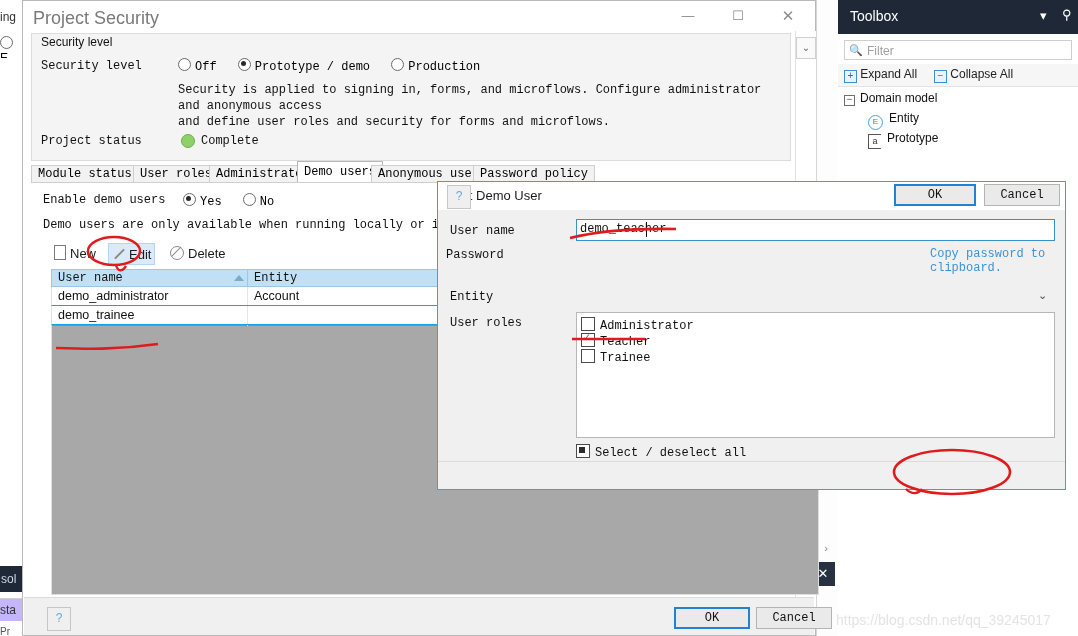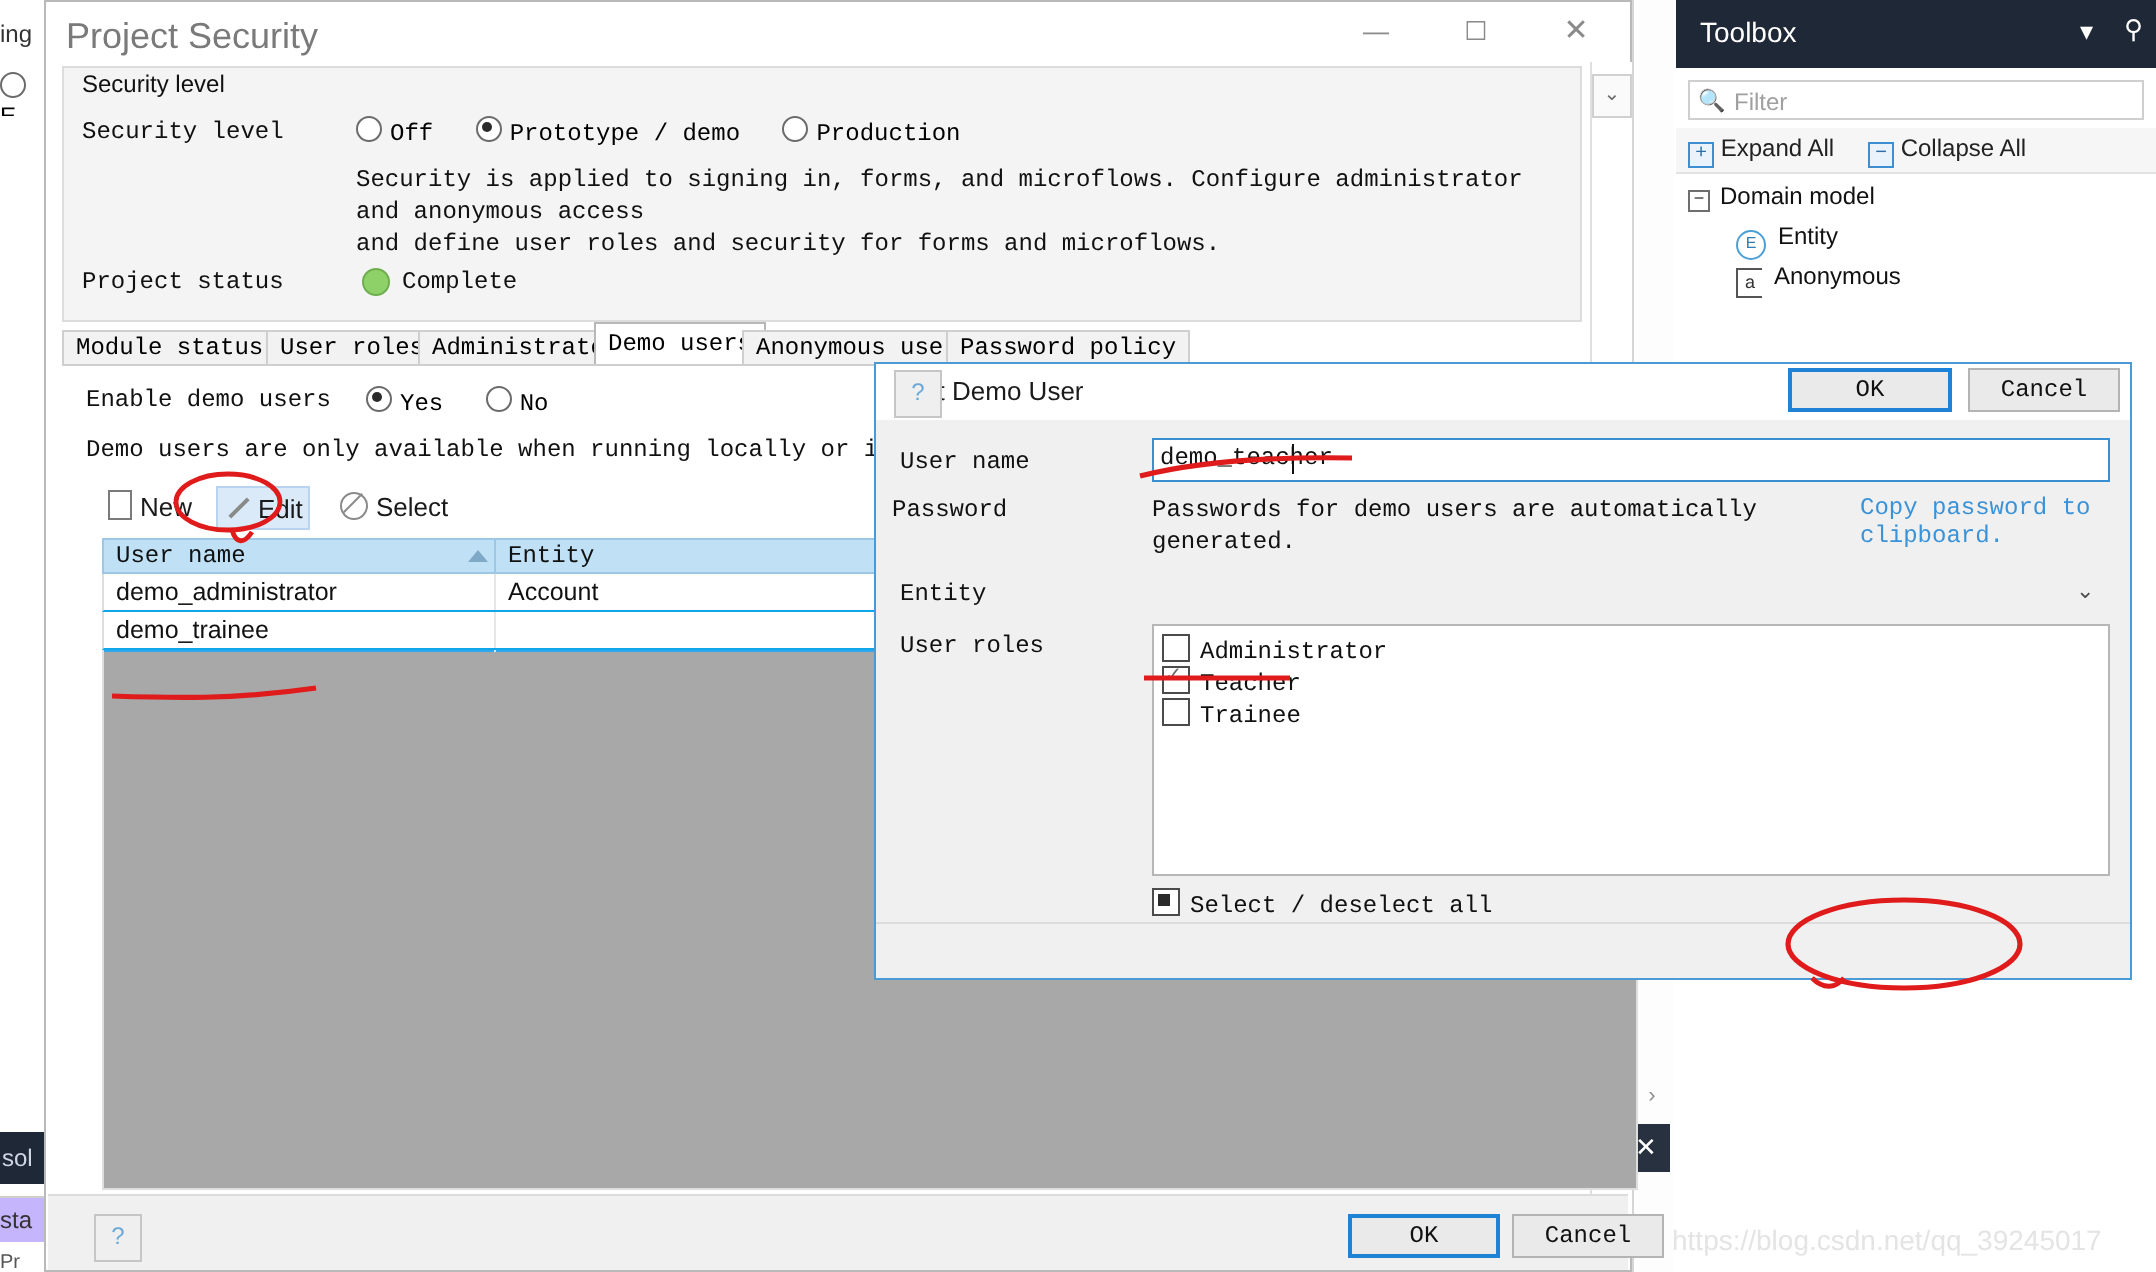--- a/index.html
+++ b/index.html
@@ -176,21 +176,21 @@
     <span class="abs" id="toolbox-filter-text">Filter</span>
   </div>
 
   <div class="abs" id="toolbox-expandbar">
     <span class="abs" id="toolbox-expand-all"><span class="tb-box">+</span> <span>Expand All</span></span>
     <span class="abs" id="toolbox-collapse-all"><span class="tb-box">−</span> <span>Collapse All</span></span>
   </div>
 
   <div class="abs" id="tree-domain-model"><span class="tree-toggle">−</span><span>Domain model</span></div>
   <div class="abs" id="tree-entity"><span class="ent-icon">E</span><span>Entity</span></div>
-  <div class="abs" id="tree-annotation"><span class="ann-icon">a</span><span>Anonymous</span></div>
+  <div class="abs" id="tree-annotation"><span class="ann-icon">a</span><span>Prototype</span></div>
 
 </div>
 <div class="abs" id="csdn-url">https://blog.csdn.net/qq_39245017</div>
 
 <div class="abs" id="panel-scroll-col"></div>
 <div class="abs" id="panel-scroll-arrow">›</div>
 <div class="abs" id="panel-close-square">✕</div>
 
 <div class="abs" id="project-security-window">
 
@@ -235,21 +235,21 @@
   <div class="abs mono" id="enable-label">Enable demo users</div>
   <div class="abs mono" id="enable-radios">
     <span class="radio-wrap"><span class="radio checked"></span><span>Yes</span></span>
     <span class="radio-wrap"><span class="radio"></span><span>No</span></span>
   </div>
   <div class="abs mono" id="demo-note">Demo users are only available when running locally or in a Free App.</div>
 
   <div class="abs" id="crud-toolbar">
     <div class="crud-btn" style="left:0px;" id="crud-new"><span class="doc-icon"></span><span>New</span></div>
     <div class="crud-btn" style="left:57px;" id="crud-edit"><span class="pencil-icon"></span><span>Edit</span></div>
-    <div class="crud-btn" style="left:116px;" id="crud-delete"><span class="ban-icon"></span><span>Select</span></div>
+    <div class="crud-btn" style="left:116px;" id="crud-delete"><span class="ban-icon"></span><span>Delete</span></div>
   </div>
 
   <div class="abs" id="users-grid">
     <div id="grid-header">
       <div class="gh-cell mono" style="left:0px;width:195px;">User name</div>
       <div id="grid-sort-arrow"></div>
       <div class="gh-sep" style="left:195px;"></div>
       <div class="gh-cell mono" style="left:196px;width:195px;">Entity</div>
       <div class="gh-sep" style="left:391px;"></div>
       <div class="gh-cell mono" style="left:392px;width:180px;">User roles</div>
@@ -292,21 +292,20 @@
   <div id="ed-min">—</div>
   <div id="ed-max">☐</div>
   <div id="ed-close">✕</div>
 
   <div id="ed-body">
     <div class="ed-label mono" id="ed-username-label">User name</div>
     <div id="ed-username-input">demo_teacher</div>
     <div id="ed-caret"></div>
 
     <div class="ed-label mono" id="ed-password-label">Password</div>
-    <div class="mono" id="ed-password-text">Passwords for demo users are automatically generated.</div>
     <div class="mono" id="ed-copy-link">Copy password to clipboard.</div>
 
     <div class="ed-label mono" id="ed-entity-label">Entity</div>
     <div id="ed-entity-chevron">⌄</div>
 
     <div class="ed-label mono" id="ed-roles-label">User roles</div>
     <div id="ed-roles-box">
       <div class="role-row mono" style="top:4px;"><span class="cbx"></span><span>Administrator</span></div>
       <div class="role-row mono" style="top:20px;"><span class="cbx checked"></span><span>Teacher</span></div>
       <div class="role-row mono" style="top:36px;"><span class="cbx"></span><span>Trainee</span></div>

